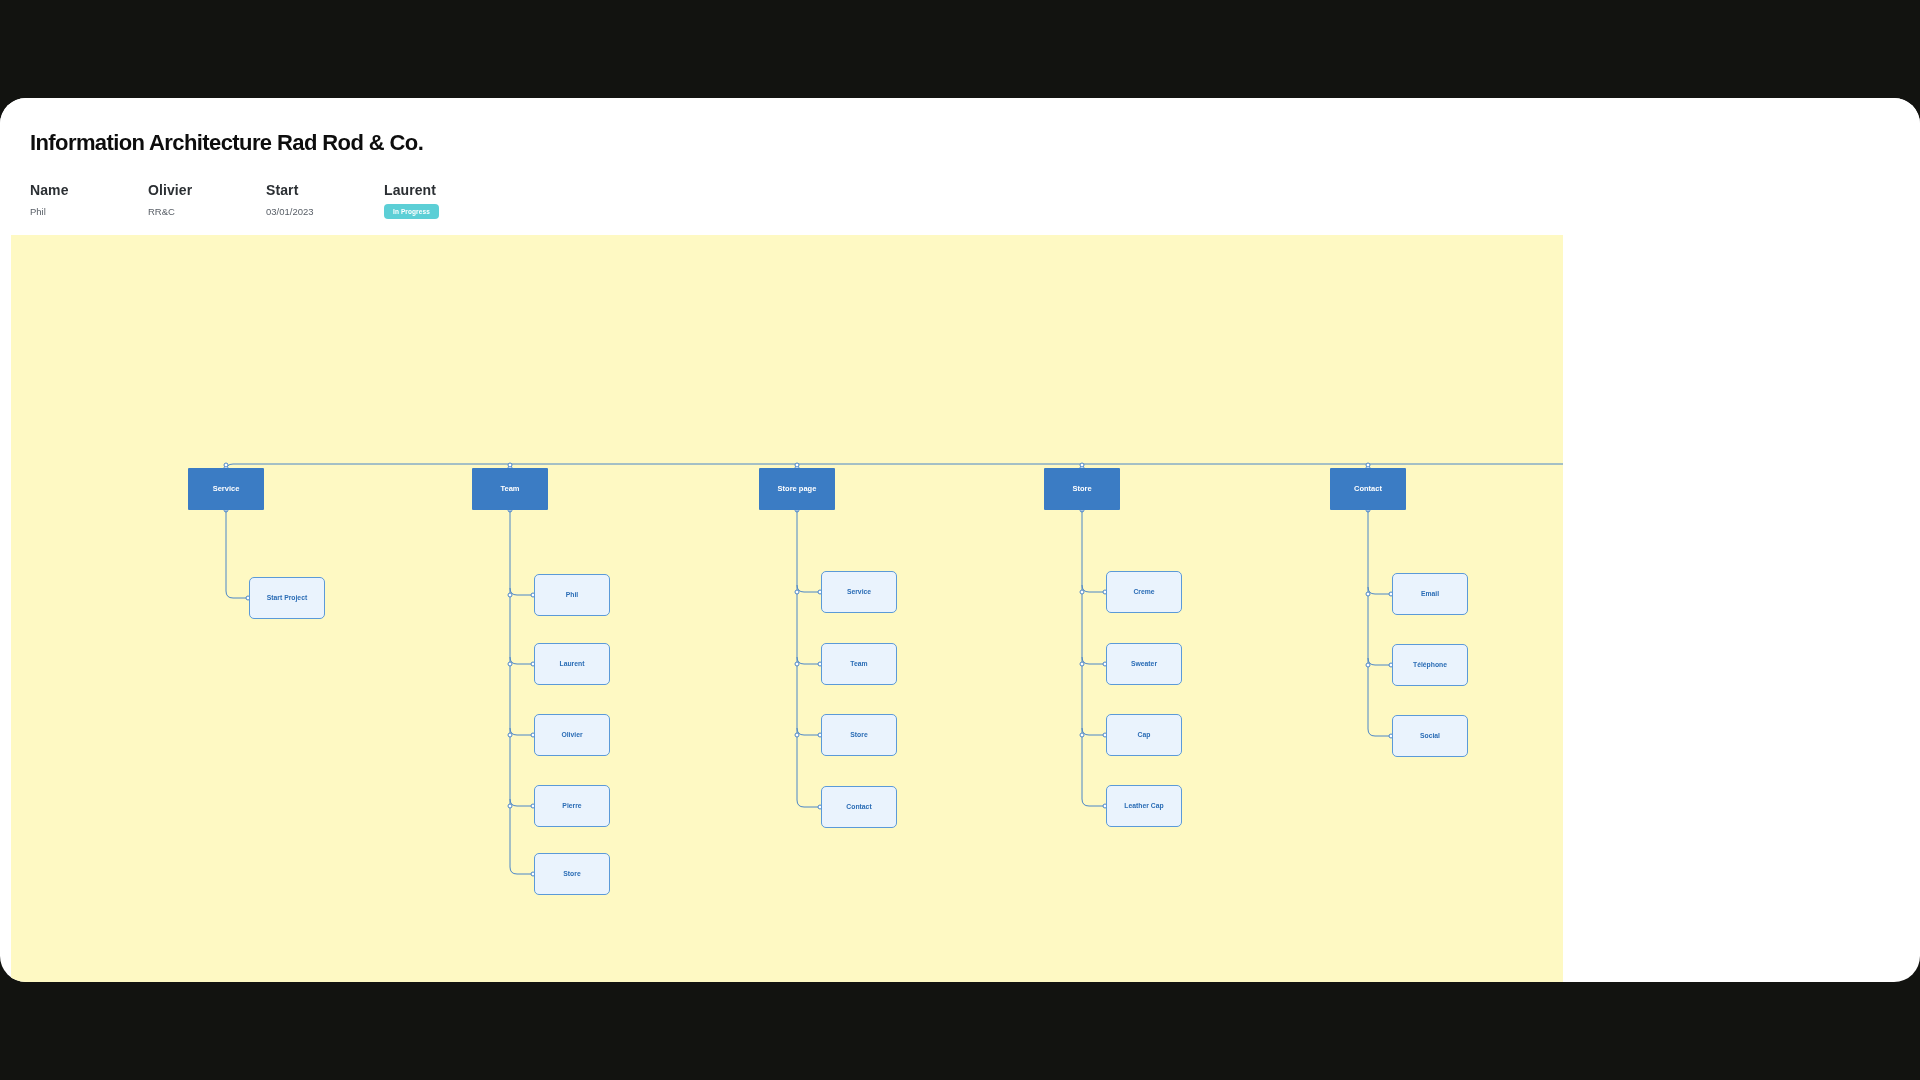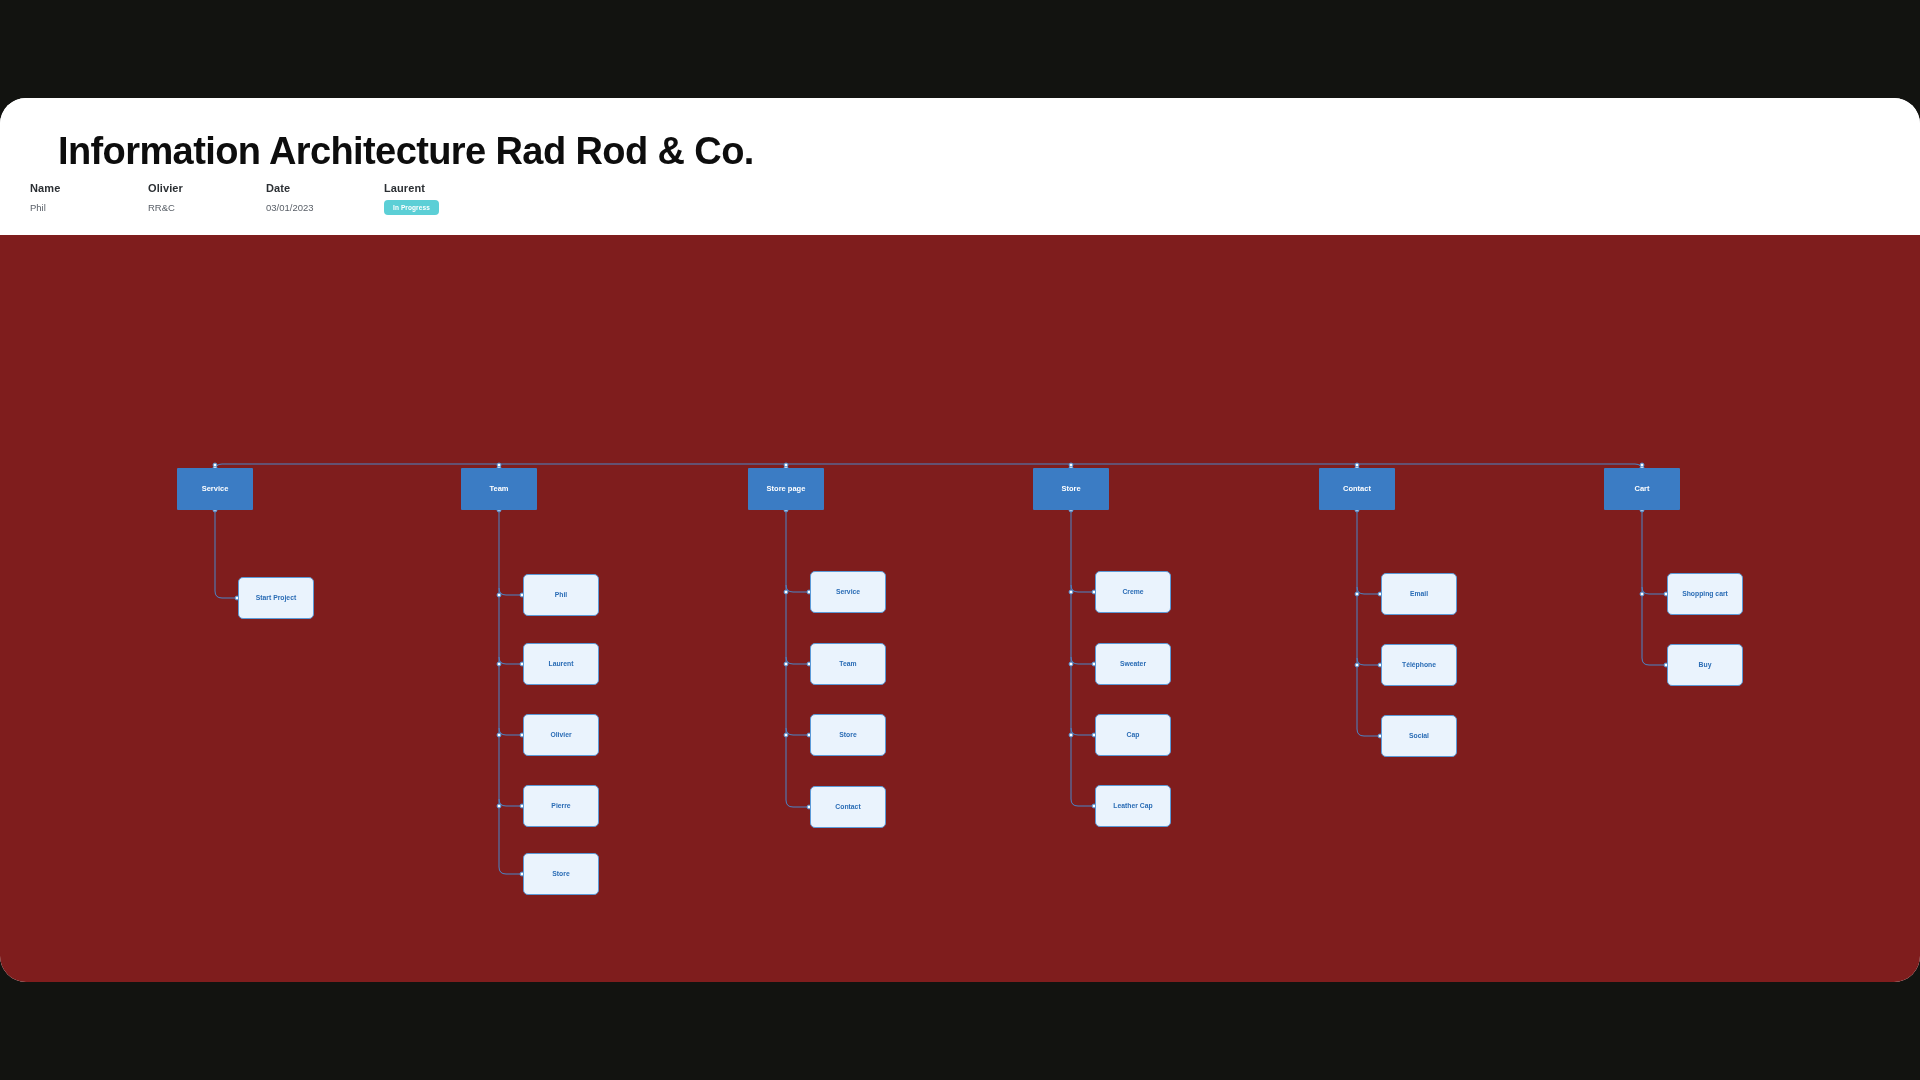--- a/index.html
+++ b/index.html
@@ -17,40 +17,40 @@
     width: 1920px; height: 884px;
     background: #ffffff;
     border-radius: 26px 26px 26px 26px;
     overflow: hidden;
   }
 
   
   .header { position: absolute; left: 0; top: 0; width: 1920px; height: 137px; background:#fff; }
   .page-title {
     position: absolute; left: 30px; top: 32px;
-    font-size: 38px; font-weight: 700; letter-spacing: -0.6px;
-    color: #0d0d0d; white-space: nowrap; margin-left: 28px;
+    font-size: 22px; font-weight: 700; letter-spacing: -0.6px;
+    color: #0d0d0d; white-space: nowrap;
   }
   .meta-row { position: absolute; left: 30px; top: 84px; display: flex; }
   .meta-col { width: 118px; }
-  .meta-label { font-size: 11px; font-weight: 700; color: #2b2f33; letter-spacing: 0.1px; }
+  .meta-label { font-size: 14px; font-weight: 700; color: #2b2f33; letter-spacing: 0.1px; }
   .meta-value { margin-top: 8px; font-size: 9.5px; font-weight: 400; color: #5a6068; }
   .badge {
     display: inline-block; margin-top: 6px;
     background: #5ccfd6; color: #ffffff;
     font-size: 6.5px; font-weight: 700;
     padding: 4px 9px 4px 9px; border-radius: 4px;
     letter-spacing: 0.1px; white-space: nowrap;
   }
 
   
   .canvas {
-    position: absolute; left: 0; top: 137px;
-    width: 1920px; height: 747px;
-    background: #7f1d1d;
+    position: absolute; left: 11px; top: 137px;
+    width: 1552px; height: 747px;
+    background: #fef9c3;
     overflow: hidden;
   }
   #wires { position: absolute; left:0; top:0; width: 1920px; height: 747px; }
 
   
   .node {
     position: absolute;
     display: flex; align-items: center; justify-content: center;
     text-align: center; line-height: 1.15;
   }
@@ -81,21 +81,21 @@
       <div class="meta-row">
         <div class="meta-col">
           <div class="meta-label">Name</div>
           <div class="meta-value">Phil</div>
         </div>
         <div class="meta-col">
           <div class="meta-label">Olivier</div>
           <div class="meta-value">RR&amp;C</div>
         </div>
         <div class="meta-col">
-          <div class="meta-label">Date</div>
+          <div class="meta-label">Start</div>
           <div class="meta-value">03/01/2023</div>
         </div>
         <div class="meta-col">
           <div class="meta-label">Laurent</div>
           <div class="badge">In Progress</div>
         </div>
       </div>
     </div>
 
     <div class="canvas">

